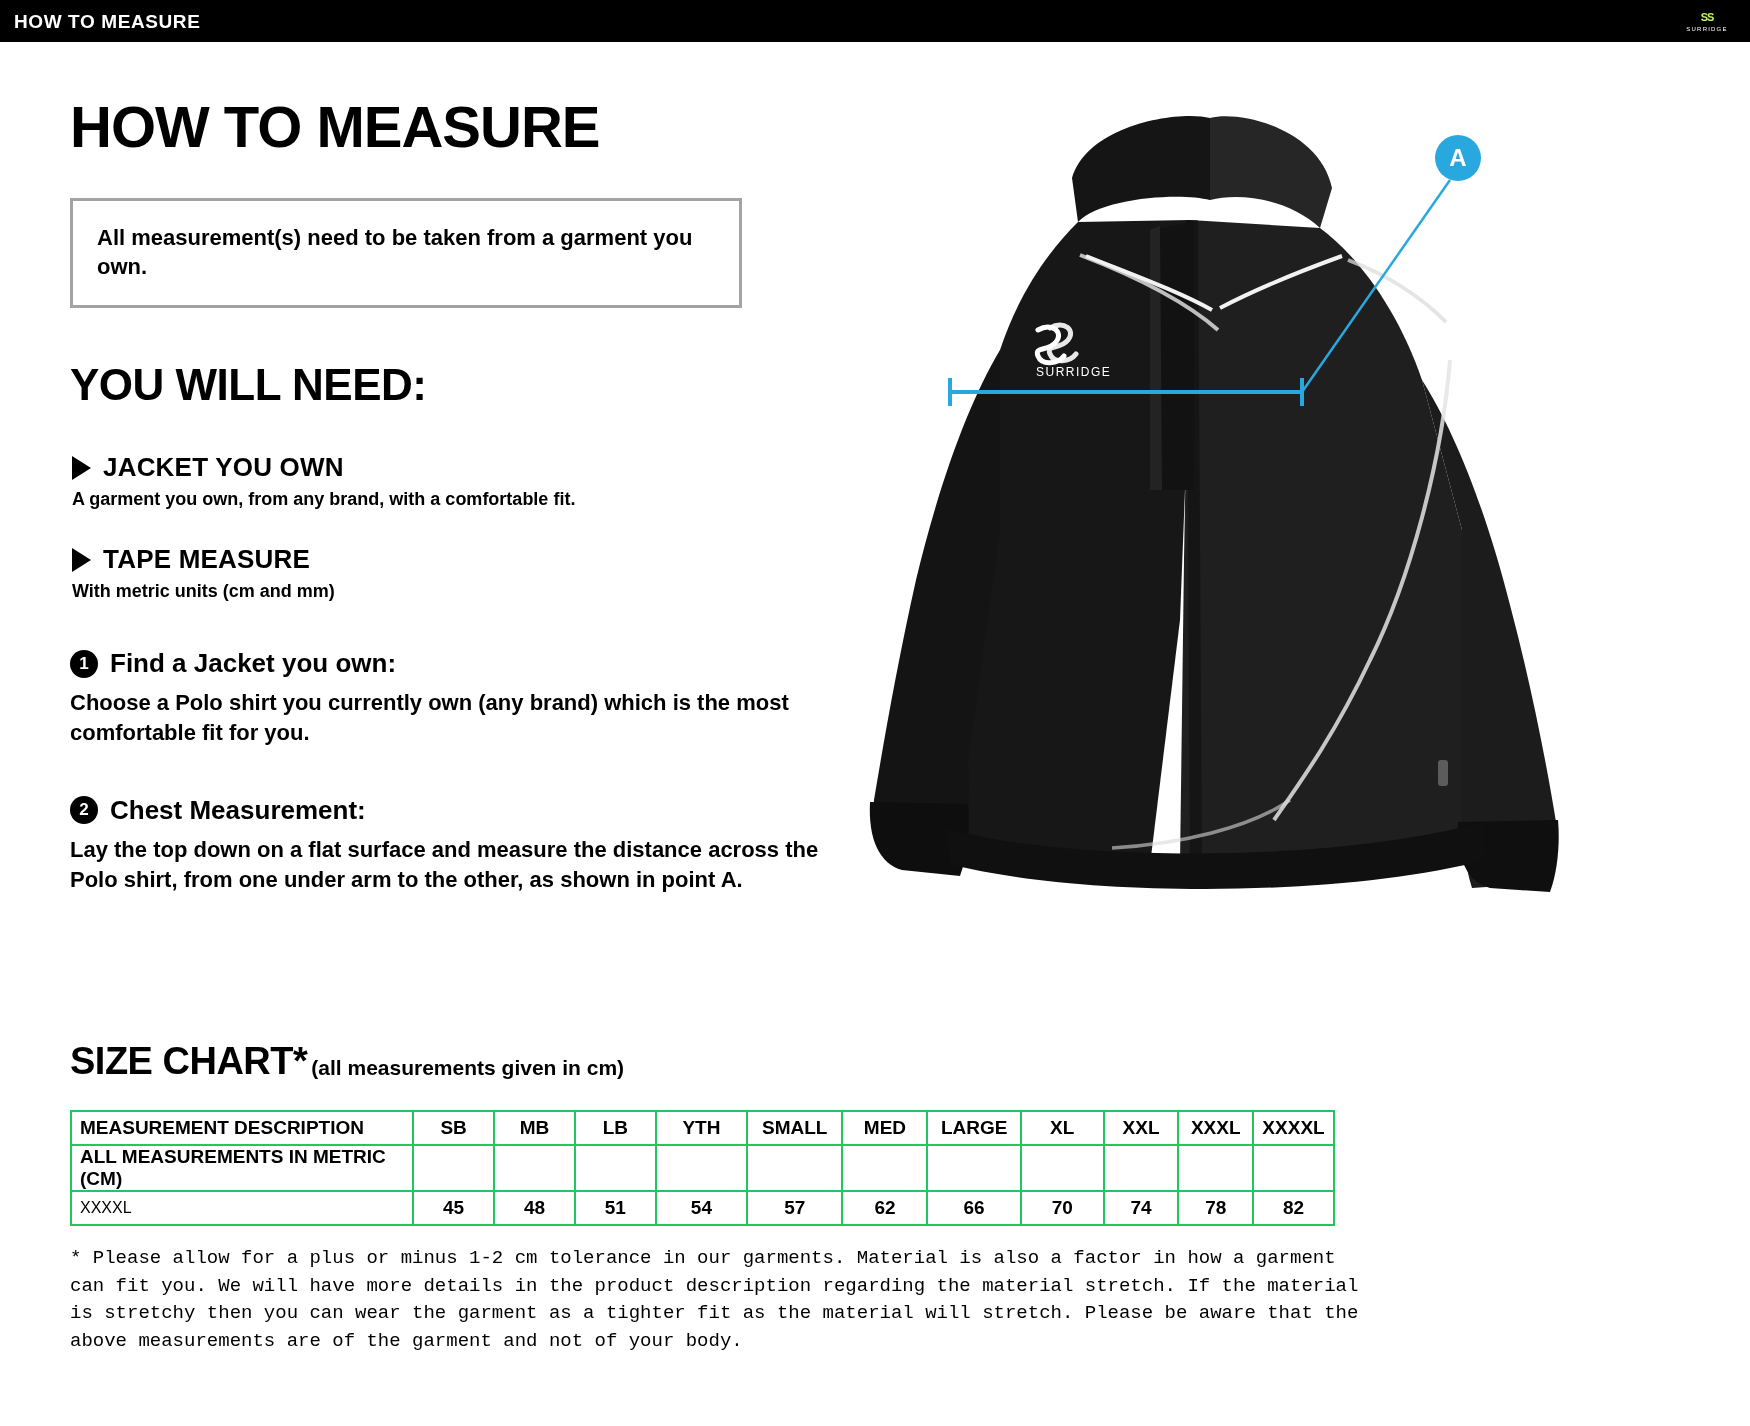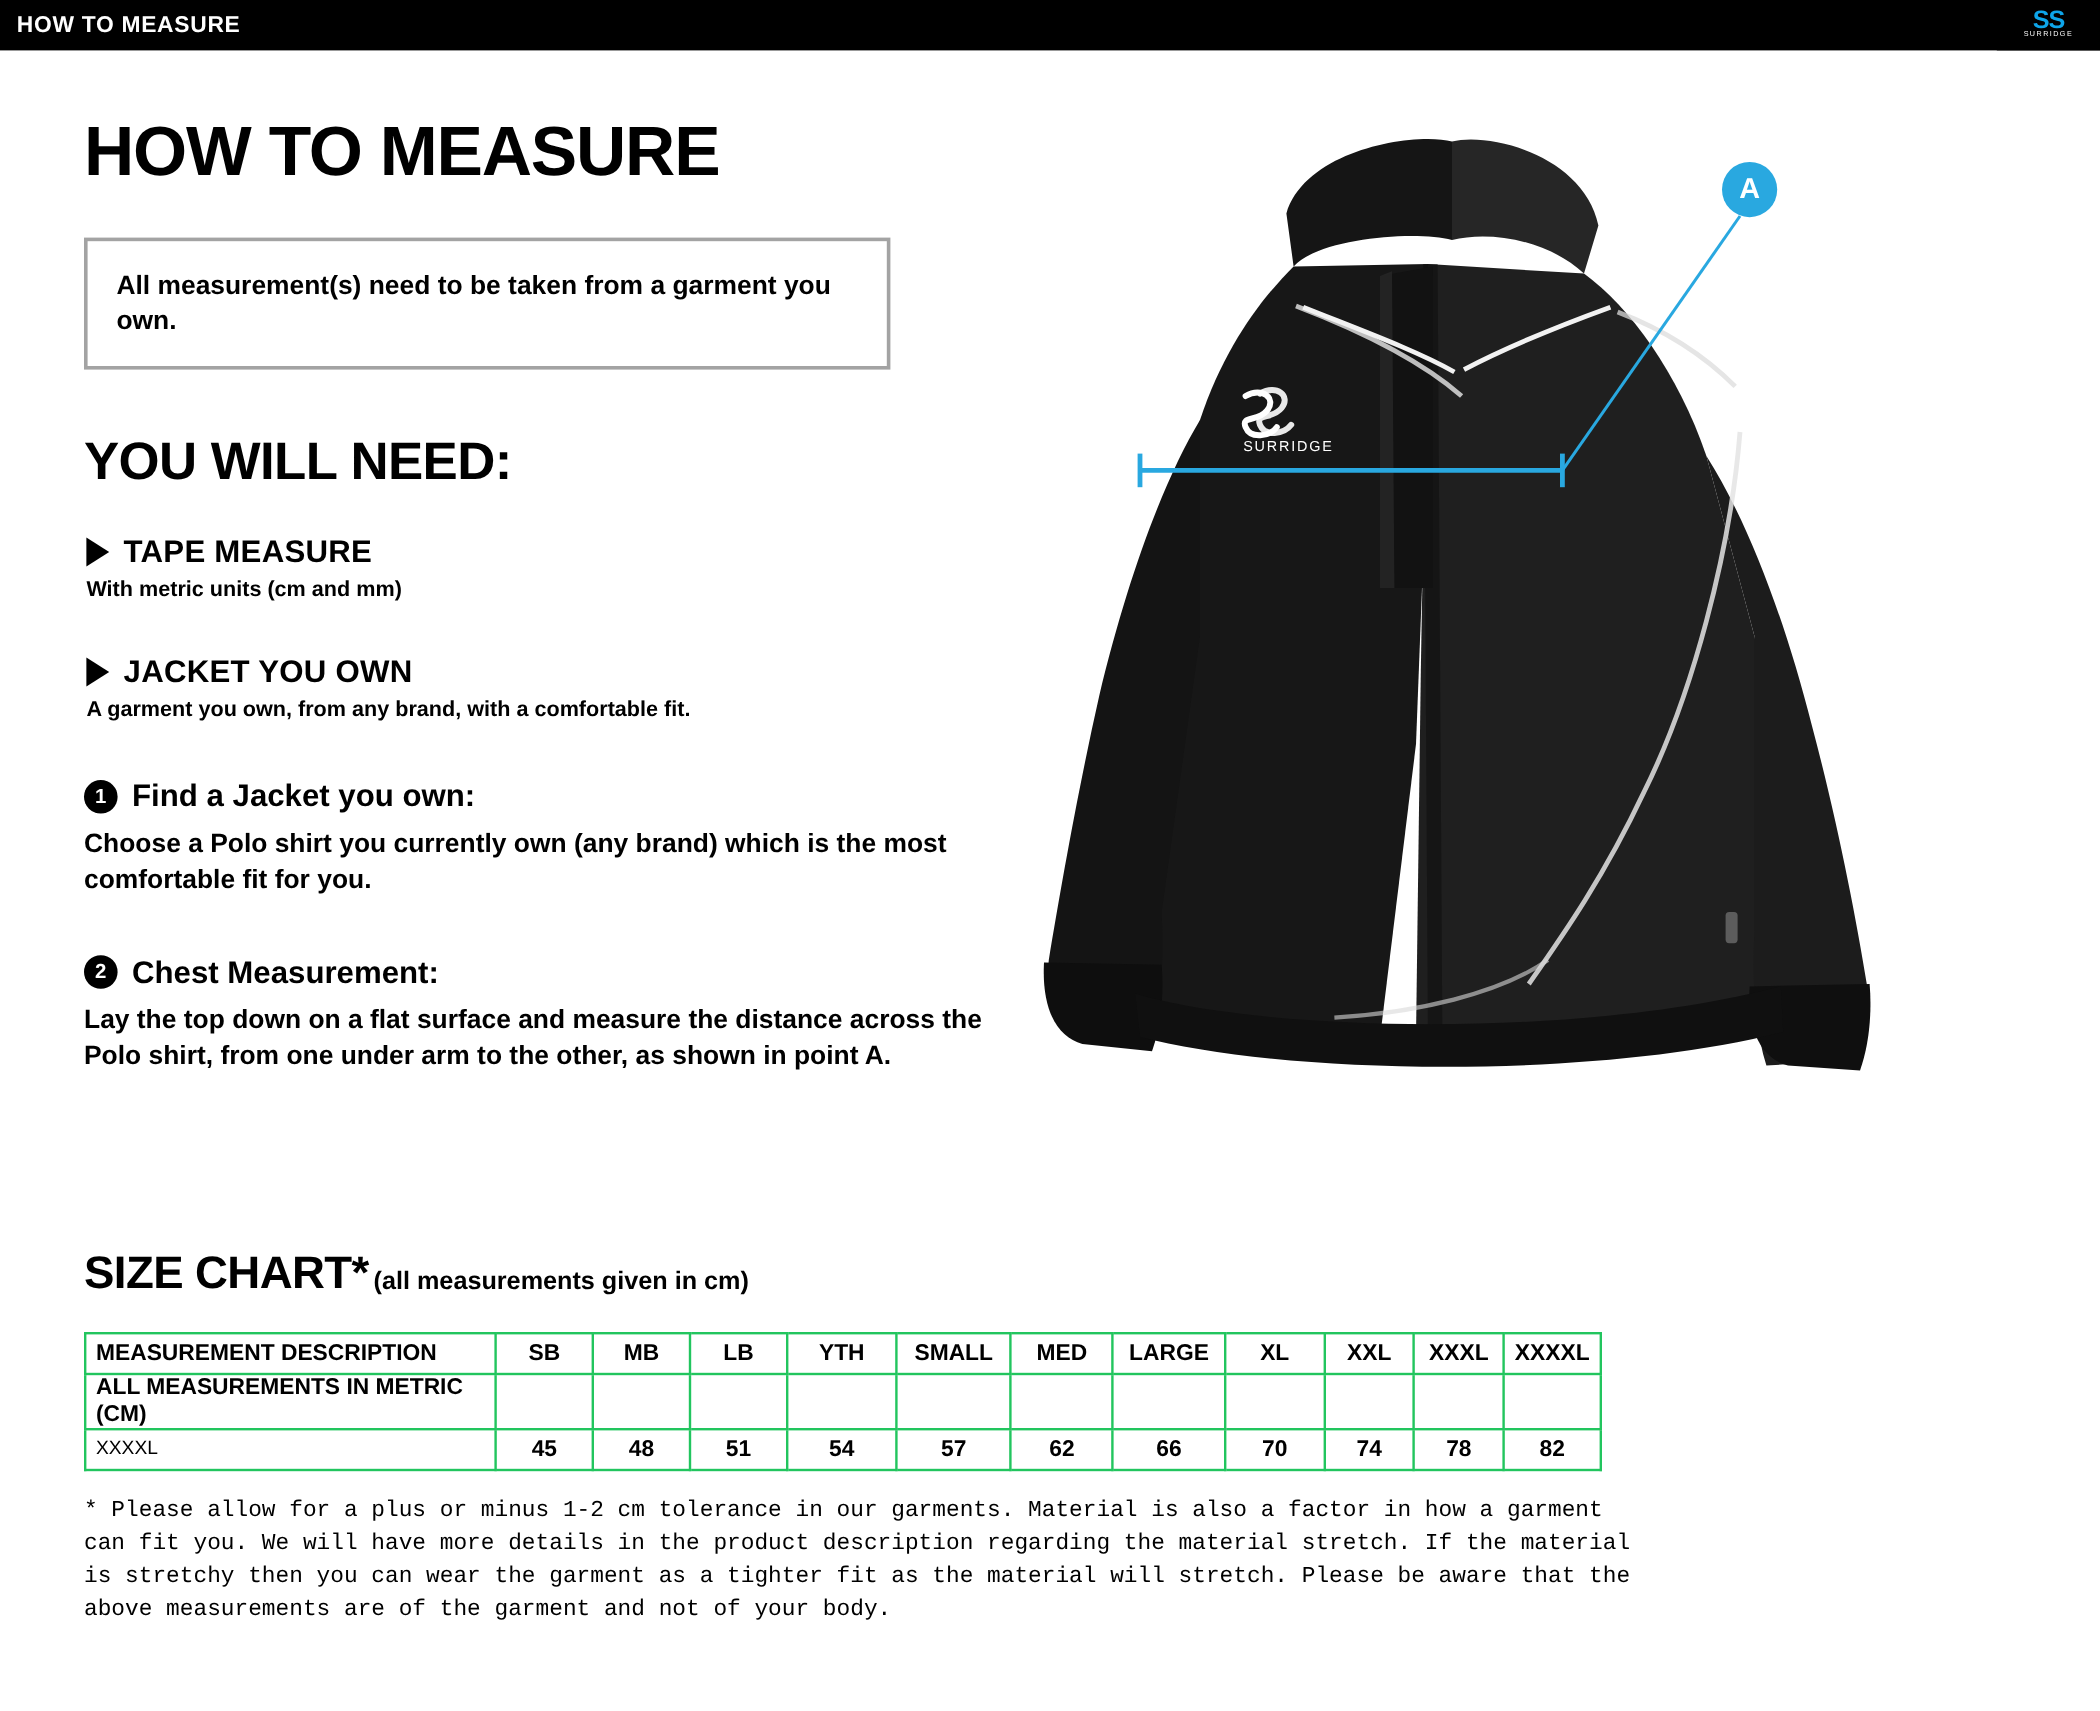--- a/index.html
+++ b/index.html
@@ -38,25 +38,25 @@
     right: 0; top: 0;
     width: 86px;
     height: 42px;
     background: #000;
     display: flex;
     flex-direction: column;
     align-items: center;
     justify-content: center;
   }
   .brand-ss {
-    font-size: 21px;
+    font-size: 11px;
     font-weight: bold;
     letter-spacing: -1px;
     line-height: 14px;
-    color: #0ea5e9;
+    color: #bef264;
   }
   .brand-name {
     font-size: 6px;
     letter-spacing: 1.2px;
     color: #fff;
     margin-top: 2px;
   }
 
   
   .left {
@@ -247,34 +247,34 @@
 <div class="left">
 
   <h1 class="main-title">HOW TO MEASURE</h1>
 
   <div class="callout">
     <p>All measurement(s) need to be taken from a garment you own.</p>
   </div>
 
   <h2 class="section-title">YOU WILL NEED:</h2>
 
+  <div class="need-item second">
+    <div class="need-head">
+      <span class="tri"></span>
+      <span class="need-title">JACKET YOU OWN</span>
+    </div>
+    <div class="need-sub">A garment you own, from any brand, with a comfortable fit.</div>
+  </div>
+
   <div class="need-item">
     <div class="need-head">
       <span class="tri"></span>
       <span class="need-title">TAPE MEASURE</span>
     </div>
     <div class="need-sub">With metric units (cm and mm)</div>
-  </div>
-
-  <div class="need-item second">
-    <div class="need-head">
-      <span class="tri"></span>
-      <span class="need-title">JACKET YOU OWN</span>
-    </div>
-    <div class="need-sub">A garment you own, from any brand, with a comfortable fit.</div>
   </div>
 
   <div class="step">
     <div class="step-head">
       <span class="step-num">1</span>
       <span class="step-title">Find a Jacket you own:</span>
     </div>
     <div class="step-body">Choose a Polo shirt you currently own (any brand) which is the most comfortable fit for you.</div>
   </div>
 

